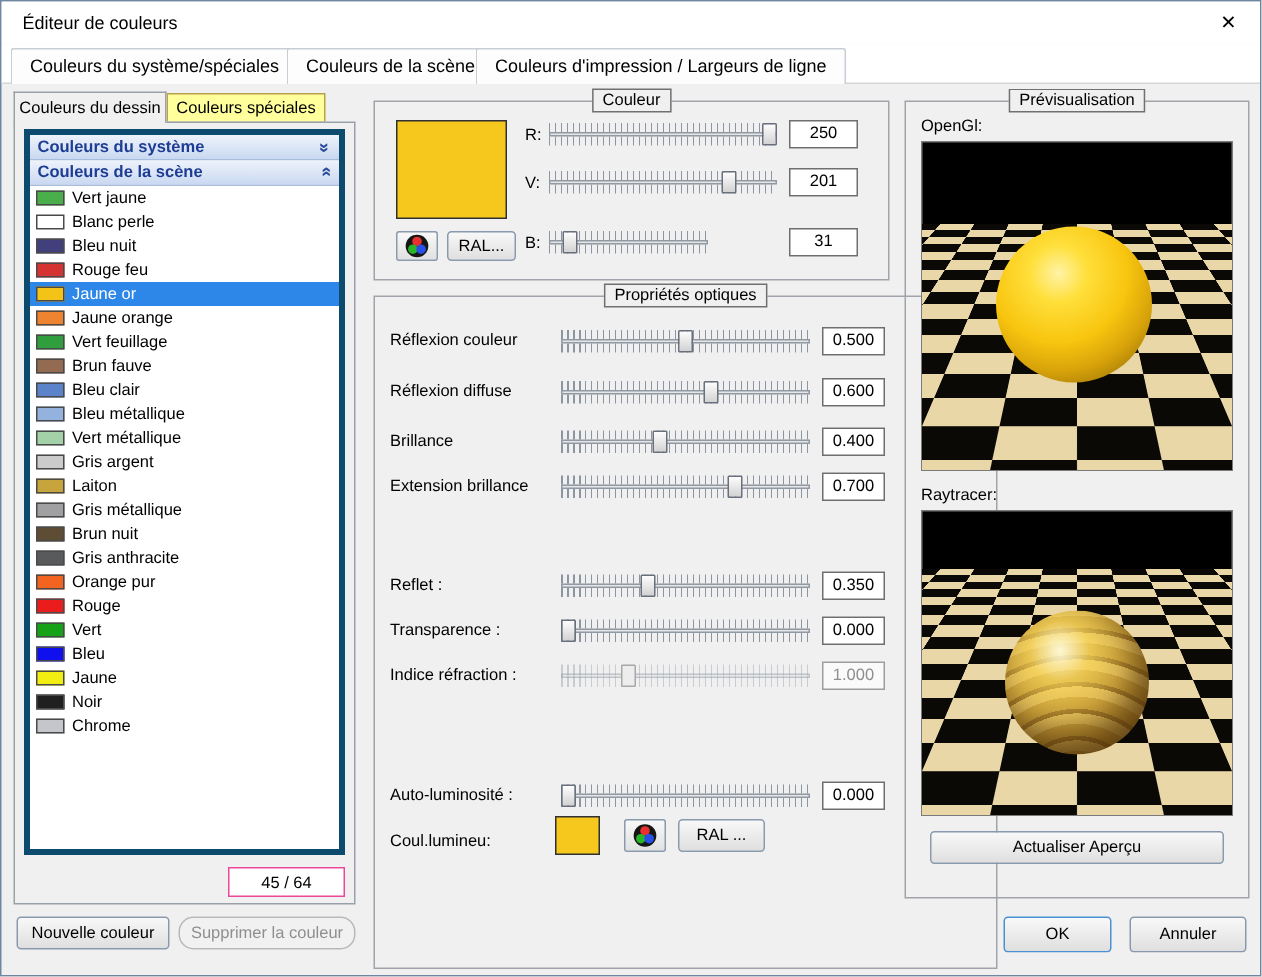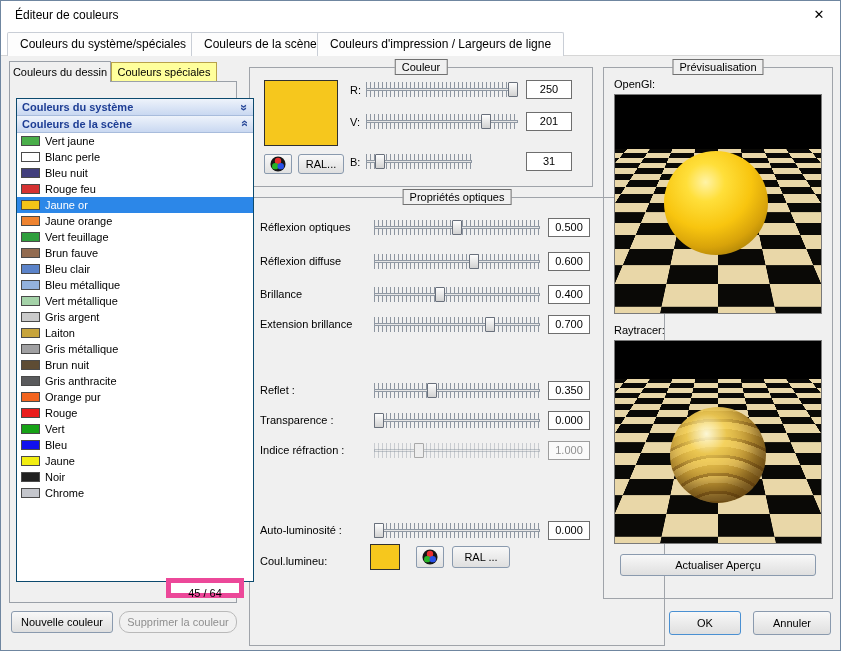--- a/index.html
+++ b/index.html
@@ -11,32 +11,32 @@
   .closebtn{position:absolute;right:8px;top:4px;width:26px;height:20px;text-align:center;line-height:20px;font-size:13px;cursor:default;}
   
   .toptabs{position:absolute;left:0;top:28px;width:100%;height:27px;background:#fff;border-bottom:1px solid #d6d6d6;box-sizing:border-box;}
   .toptab{position:absolute;top:3px;height:23px;line-height:23px;padding:0 12px;font-size:12px;background:#fdfdfd;
     border:1px solid #c9ced6;border-bottom:none;border-radius:2px 2px 0 0;white-space:nowrap;}
   
   .subtab{position:absolute;font-size:11px;text-align:center;box-sizing:border-box;white-space:nowrap;}
   .subtab.active{left:8px;top:60px;width:102px;height:21px;line-height:20px;background:#f0f0f0;border:1px solid #9aa0a8;border-bottom:none;z-index:3;}
   .subtab.special{left:110px;top:61px;width:106px;height:20px;line-height:19px;background:#ffff9c;border:1px solid #b8a24a;z-index:1;}
   .page{position:absolute;left:8px;top:80px;width:228px;height:522px;border:1px solid #9aa0a8;background:#f0f0f0;box-sizing:border-box;z-index:2;}
-  .listbox{position:absolute;left:6px;top:16px;width:238px;height:484px;background:#fff;border:1px solid #0c4a6e;box-sizing:border-box;overflow:hidden;}
+  .listbox{position:absolute;left:6px;top:4px;width:214px;height:484px;background:#fff;border:4px solid #0c4a6e;box-sizing:border-box;overflow:hidden;}
   .lhead{height:17px;display:flex;align-items:center;background:linear-gradient(#eef3fb,#c9d8f1);
     border-bottom:1px solid #a8bcdc;font-weight:bold;color:#1d3d94;font-size:11px;padding-left:5px;position:relative;box-sizing:border-box;}
   .chev{position:absolute;right:6px;top:1px;color:#2a4a9a;font-weight:bold;font-size:12px;}
   .chev i{font-style:normal;display:inline-block;letter-spacing:-1px;}
   .chev.down i{transform:rotate(90deg);}
   .chev.up i{transform:rotate(-90deg);}
   .litem{height:16px;display:flex;align-items:center;font-size:11px;padding-left:4px;box-sizing:border-box;}
   .litem.selected{background:#2c87e8;color:#fff;}
   .swatch{width:19px;height:10px;border:1px solid #4a4a4a;margin-right:5px;flex:0 0 auto;box-sizing:border-box;}
-  .counter{position:absolute;left:142px;top:496px;width:78px;height:20px;border:5px solid #ec4899;background:#fff;
-    font-size:11px;text-align:center;line-height:20px;box-sizing:border-box;margin-left:14px;}
+  .counter{position:absolute;left:142px;top:496px;width:78px;height:20px;border:1px solid #ec4899;background:#fff;
+    font-size:11px;text-align:center;line-height:20px;box-sizing:border-box;}
   
   .btn{position:absolute;font-size:11px;text-align:center;background:linear-gradient(#f8f8f8,#dfdfdf);
     border:1px solid #8a9aae;border-radius:3px;box-sizing:border-box;white-space:nowrap;}
   .btn.disabled{color:#8f8f8f;background:#f1f1f1;border-color:#b9b9b9;border-radius:10px;}
   .btn.default{border-color:#4a90d2;}
   
   .grp{position:absolute;border:1px solid #a0a4aa;box-sizing:border-box;}
   .gtitle{position:absolute;top:-9px;left:50%;transform:translateX(-50%);background:#f0f0f0;border:1px solid #707070;
     padding:1px 6px;font-size:11px;white-space:nowrap;z-index:2;}
   .lbl{position:absolute;font-size:11px;white-space:nowrap;}
@@ -234,21 +234,21 @@
       <div class="ticks"></div>
         <div class="channel"></div>
       <div class="thumb" style="left: 13%;"></div>
     </div>
     <div class="valbox" style="left:276px;top:84px;width:46px">31</div>
   </div>
 
   <div class="grp" style="left:248px;top:196px;width:416px;height:449px">
     <span class="gtitle">Propriétés optiques</span>
 
-    <span class="lbl" style="left:10px;top:23px">Réflexion optiques</span>
+    <span class="lbl" style="left:10px;top:23px">Réflexion couleur</span>
     <div class="slider" style="left:124px;top:22px;width:166px">
       <div class="ticks"></div>
         <div class="channel"></div>
       <div class="thumb" style="left: 50%;"></div>
     </div>
     <div class="valbox" style="left:298px;top:20px;width:42px">0.500</div>
 
     <span class="lbl" style="left:10px;top:57px">Réflexion diffuse</span>
     <div class="slider" style="left:124px;top:56px;width:166px">
       <div class="ticks"></div>

